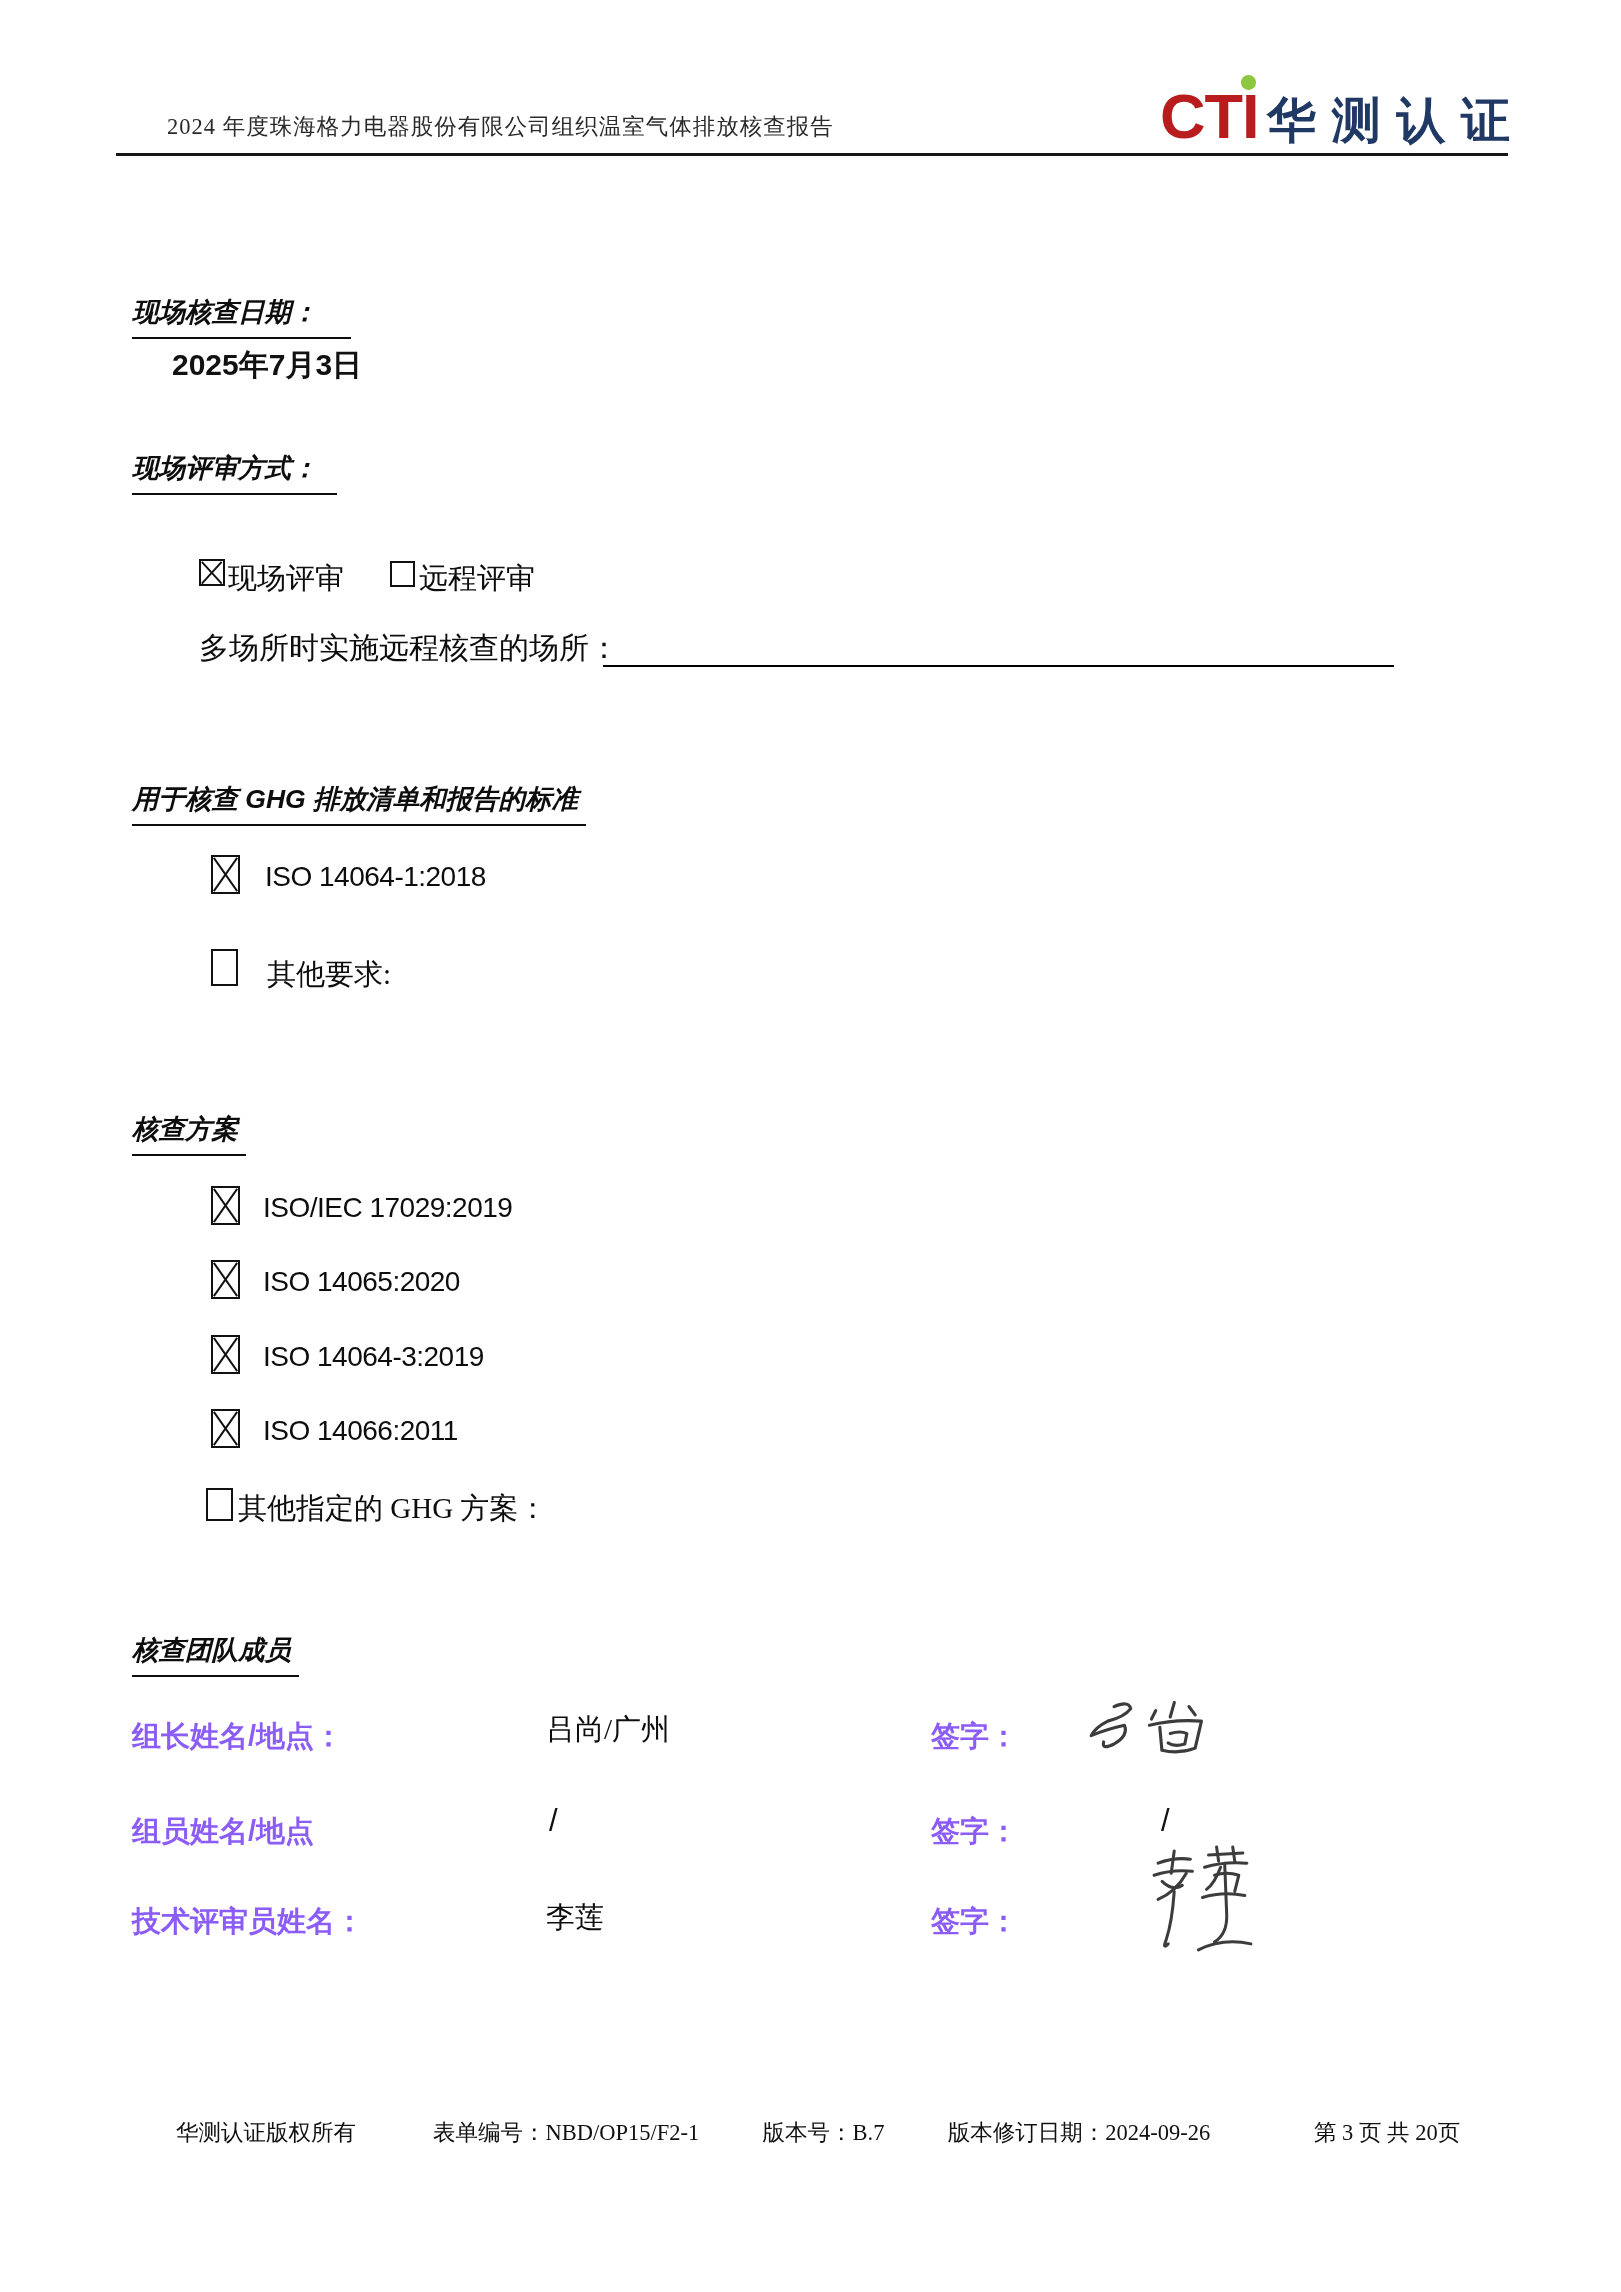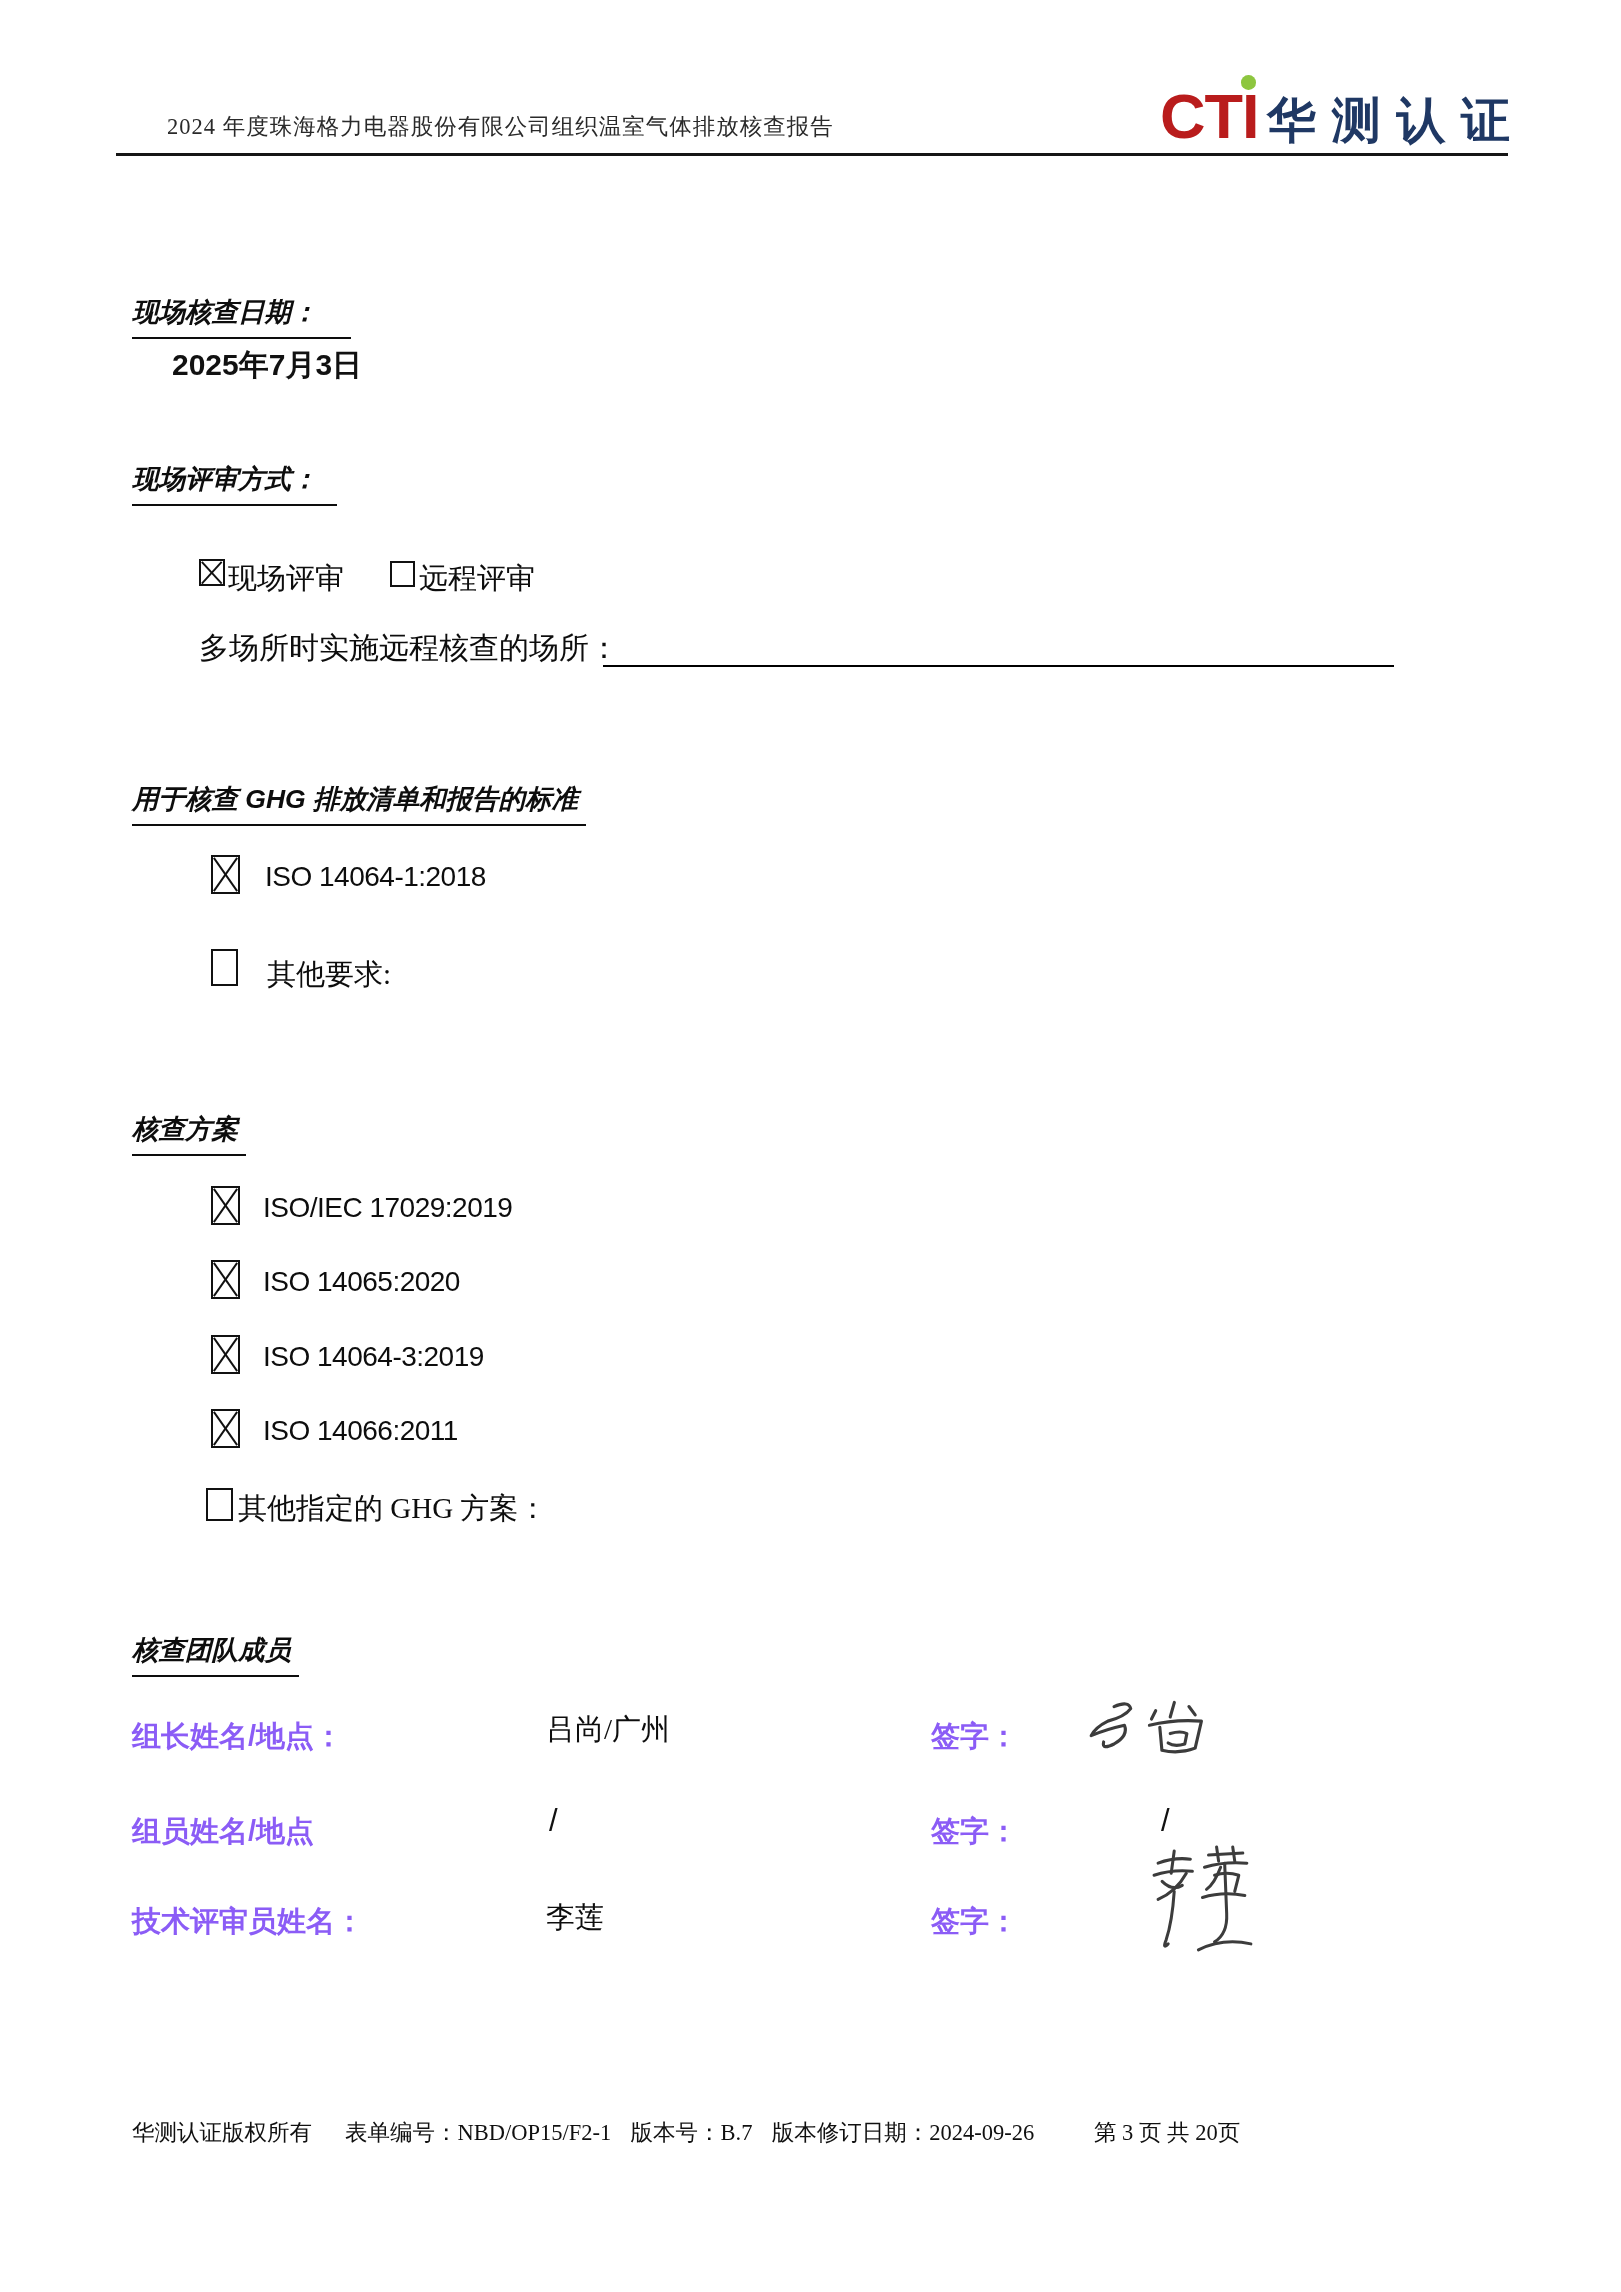--- a/index.html
+++ b/index.html
@@ -34,41 +34,41 @@
   .bold-sans{font-family:"Liberation Sans",sans-serif;font-weight:bold;font-size:29px;color:#8b5cf6;}
   
   .cb{position:absolute;border:2px solid #111;background:#fff;box-sizing:border-box;}
   .cb svg{position:absolute;left:0;top:0;width:100%;height:100%;display:block;}
   .cb line{stroke:#111;stroke-width:2.4;}
   .blank-line{position:absolute;border-bottom:2px solid #000;height:0;}
   
   .sig{position:absolute;}
   .sig path{fill:none;stroke:#3c3c3c;stroke-width:3;stroke-linecap:round;stroke-linejoin:round;}
   .footer-txt{font-size:22.5px;color:#101010;}
-  .footer-txt span{margin-right:13.7px;}
+  .footer-txt span{margin-right:13.7px;margin-left:44px;}
 </style>
 </head>
 <body>
 
 <div class="page">
 
   <div class="abs doc-title" style="left:167px;top:111px">2024 年度珠海格力电器股份有限公司组织温室气体排放核查报告</div>
 
   <div class="abs" style="left:1160px;top:71px;width:353px;height:78px">
     <span class="cti-dot" style="left:81px;top:3.9px"></span>
     <span class="abs cti" style="left:0;top:13.7px">CTI</span>
     <span class="abs cti-cn" style="left:107px;top:24.5px">华测认证</span>
   </div>
 
   <div class="rule"></div>
 
   <div class="abs sec-h" style="left:132px;top:294px;padding-right:33px">现场核查日期：</div>
   <div class="abs" style="left:172px;top:345px;font-family:'Liberation Sans',sans-serif;font-weight:bold;font-size:30px">2025年7月3日</div>
 
-  <div class="abs sec-h" style="left:132px;top:461px;padding-right:19.6px">现场评审方式：</div>
+  <div class="abs sec-h" style="left:132px;top:450px;padding-right:19.6px">现场评审方式：</div>
 
   <span class="cb" style="left:199px;top:559px;width:25.5px;height:27.4px">
     <svg viewBox="0 0 26 28" preserveAspectRatio="none">
         <line x1="1" y1="1" x2="25" y2="27"></line>
         <line x1="25" y1="1" x2="1" y2="27"></line>
       </svg>
   </span>
   <span class="abs body-serif" style="left:228px;top:559px">现场评审</span>
 
   <span class="cb" style="left:390px;top:561px;width:24.5px;height:25.5px"></span>

